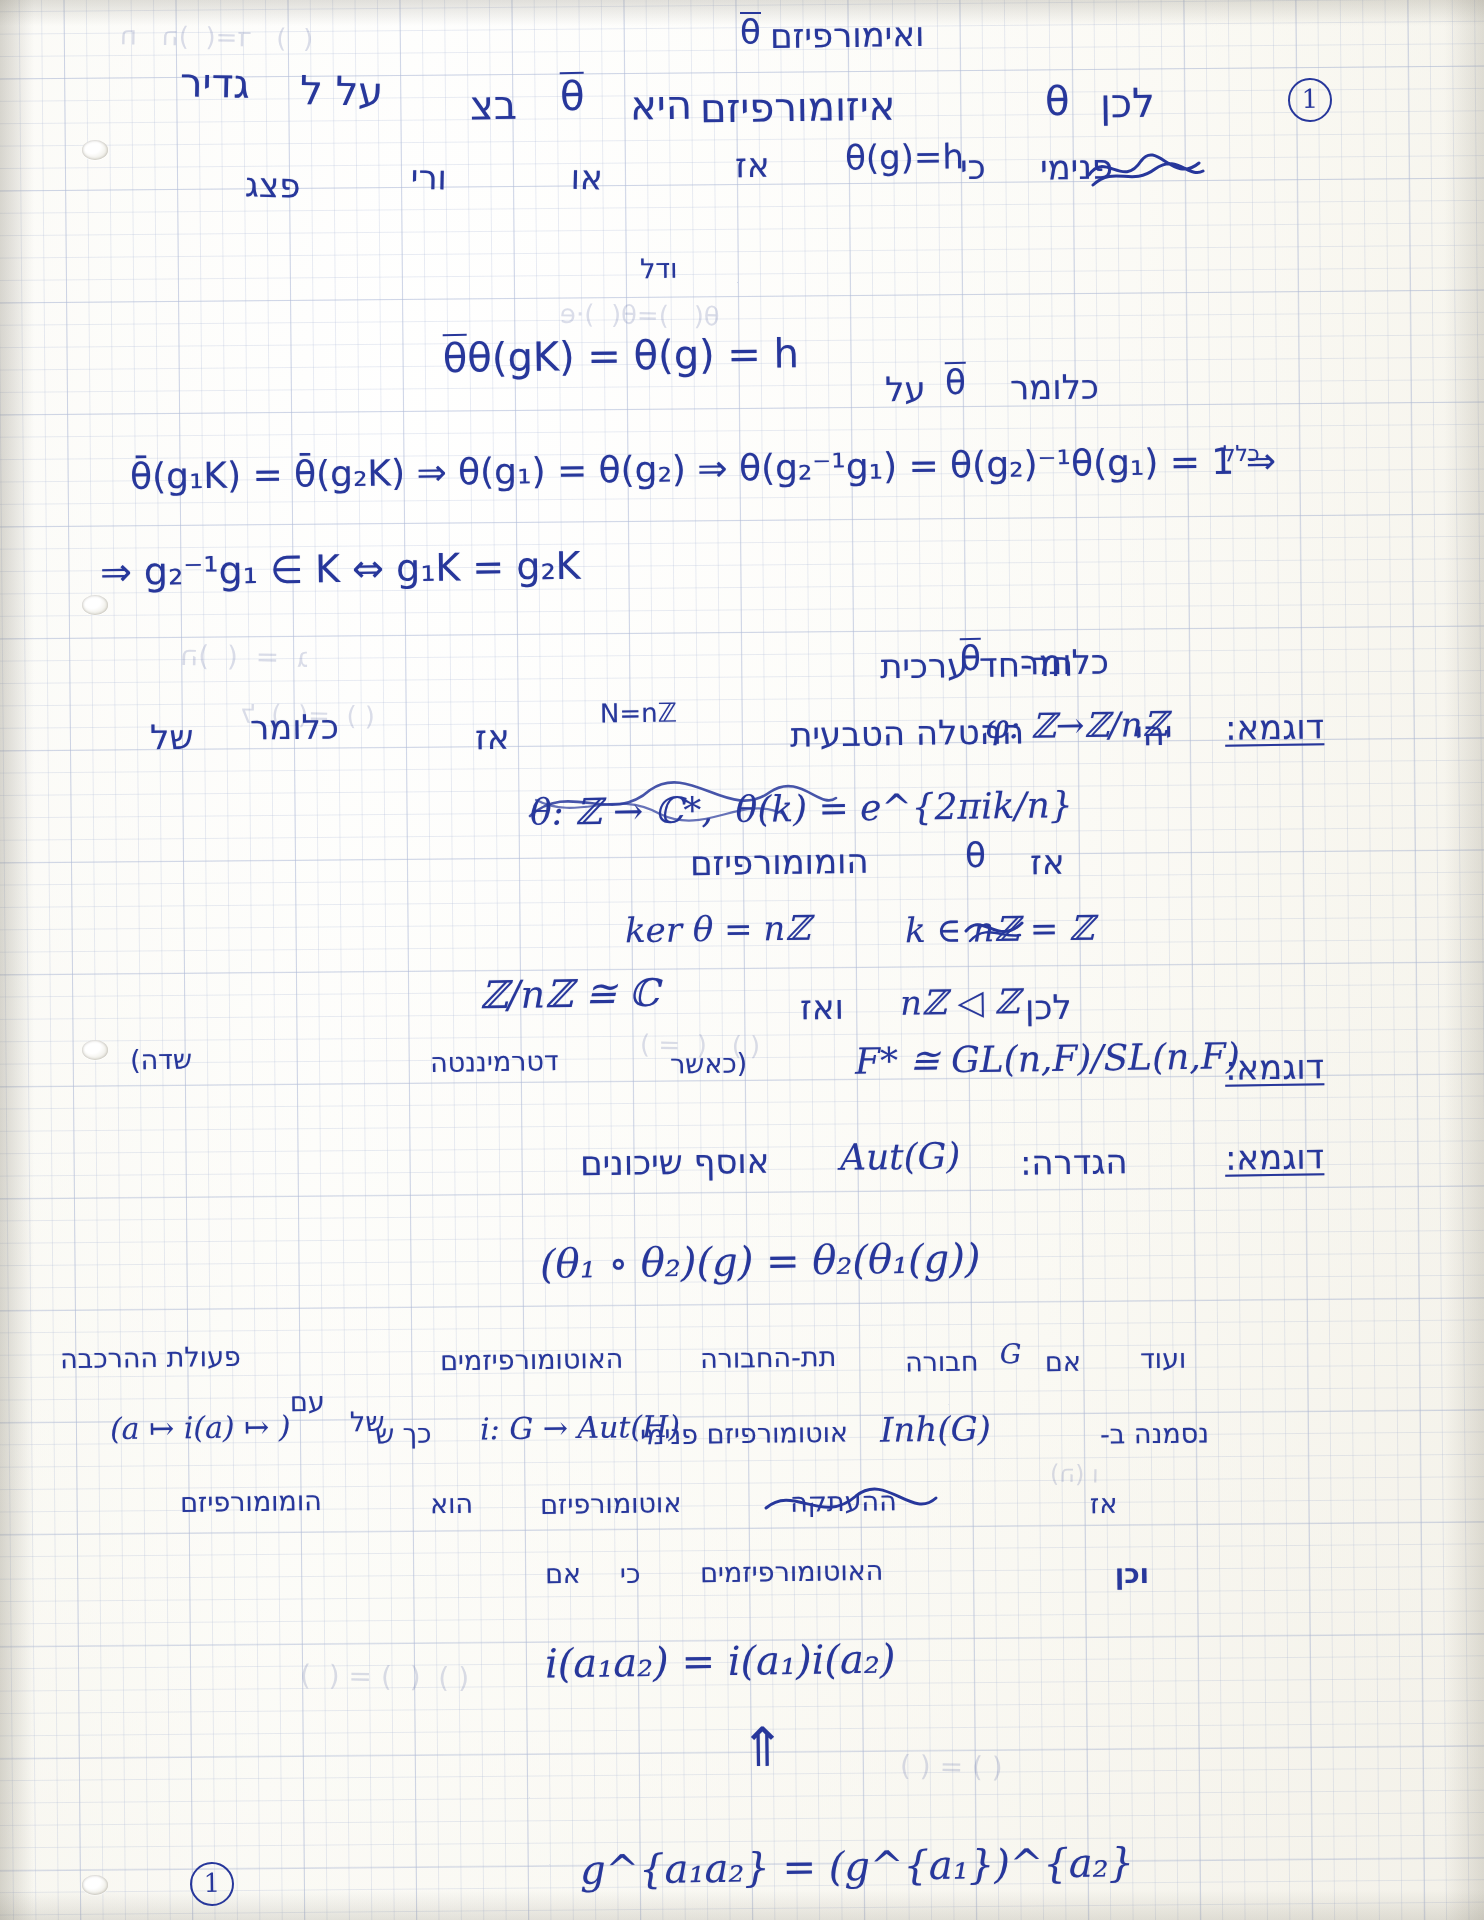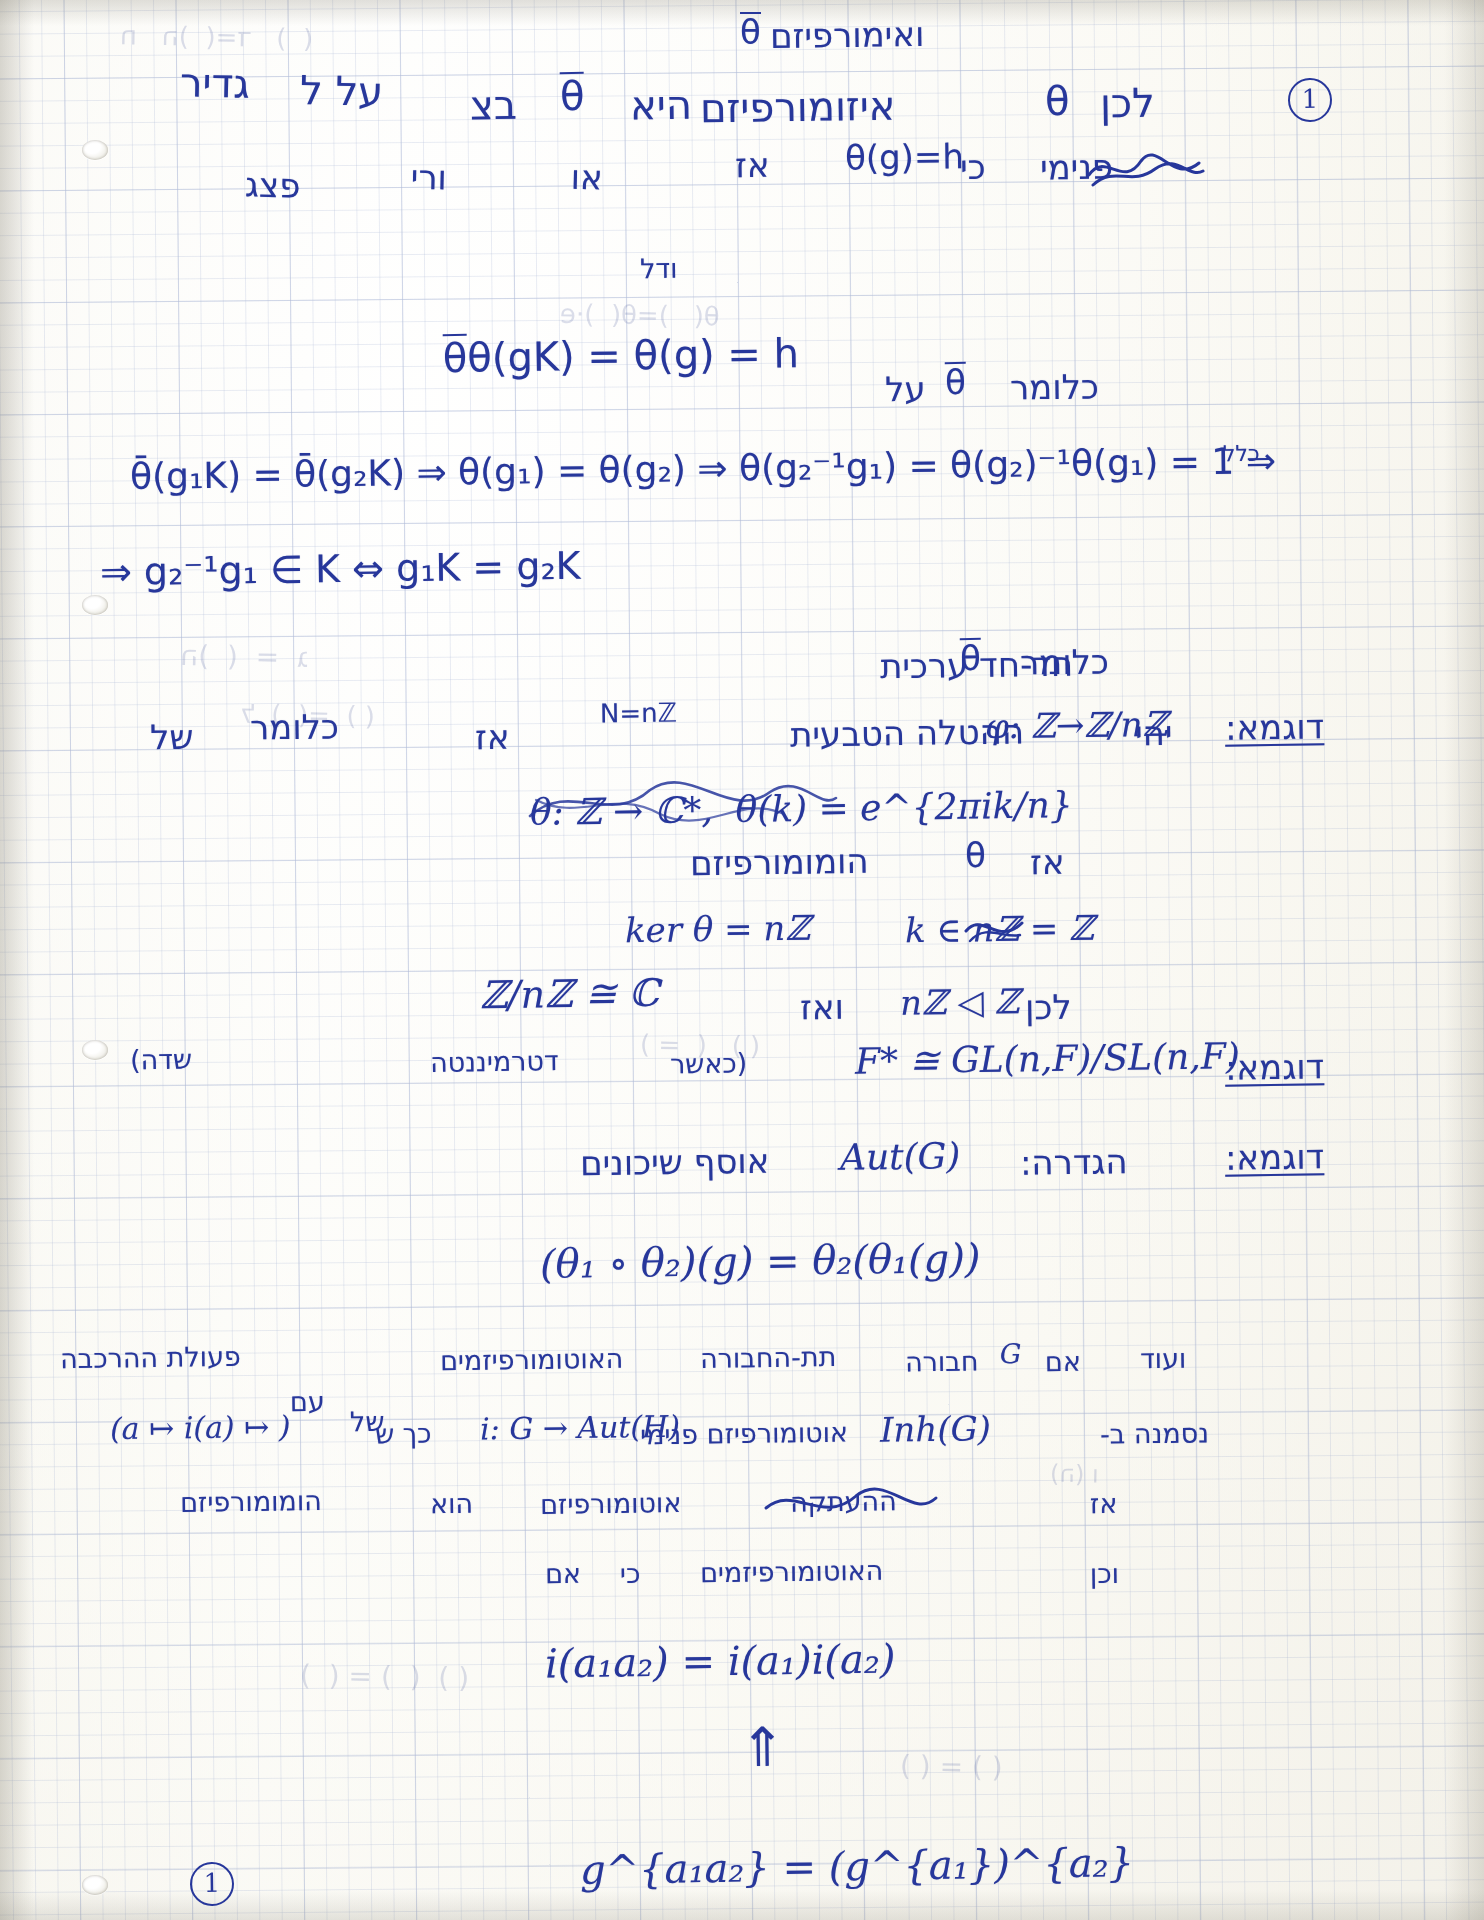--- a/index.html
+++ b/index.html
@@ -267,21 +267,21 @@
 
   <div class="ink heb sml sk4" style="left:1090px; top:1490px;">אז</div>
   <div class="ink heb sml sk4" style="left:790px; top:1488px;">ההעתקה</div>
   <div class="ink heb sml sk4" style="left:540px; top:1490px;">‏אוטומורפיזם‏</div>
   <div class="ink heb sml sk4" style="left:430px; top:1490px;">הוא</div>
   <div class="ink heb sml sk4" style="left:180px; top:1488px;">הומומורפיזם</div>
   <svg class="scribble" style="left:760px; top:1478px;" width="180" height="52" viewBox="0 0 180 52">
     <path d="M6,30 C34,6 62,48 96,18 C126,-6 152,42 176,20" fill="none" stroke="#27379b" stroke-width="3" stroke-linecap="round"></path>
   </svg>
 
-  <div class="ink heb sml sk4" style="left:1090px; top:1560px;">וכן</div>
+  <div class="ink heb sml sk4" style="left:1115px; top:1560px;font-weight:bold;">וכן</div>
   <div class="ink heb sml sk4" style="left:700px; top:1558px;">האוטומורפיזמים</div>
   <div class="ink heb sml sk4" style="left:620px; top:1560px;">כי</div>
   <div class="ink heb sml sk4" style="left:545px; top:1560px;">אם</div>
 
   <div class="ink sk4 math" style="left:545px; top:1640px; font-size:40px;">i(a₁a₂) = i(a₁)i(a₂)</div>
 
   <div class="ink sk4" style="left:740px; top:1720px; font-size:54px;">⇑</div>
 
   <div class="ink sk4 math" style="left:580px; top:1845px; font-size:40px;">g^{a₁a₂} = (g^{a₁})^{a₂}</div>
 

